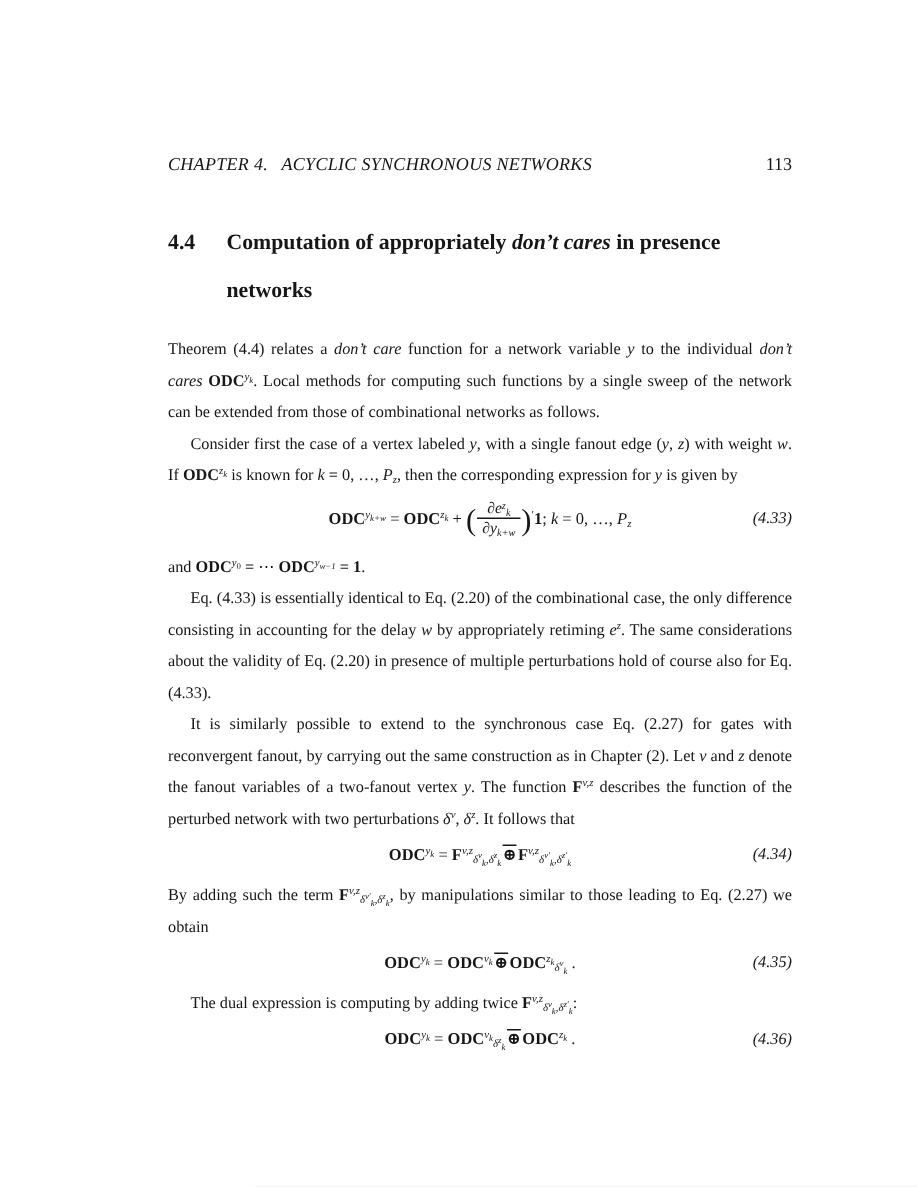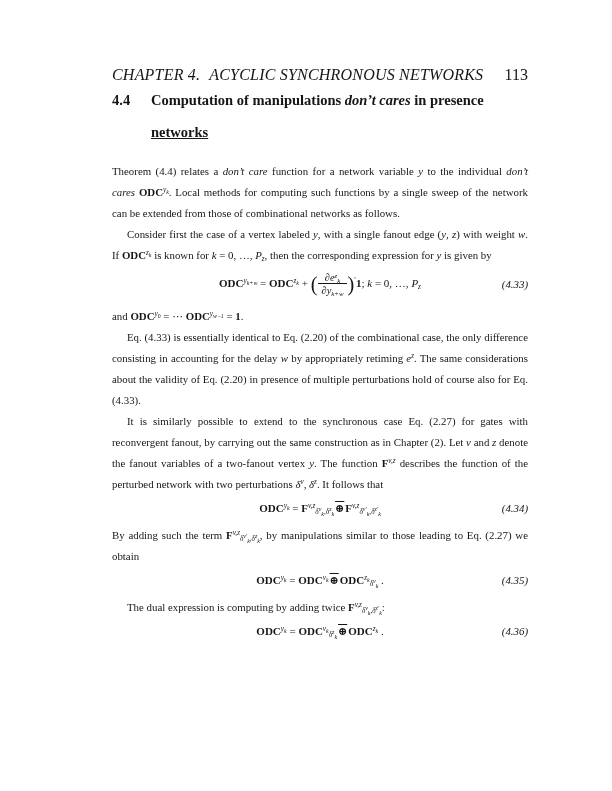--- a/index.html
+++ b/index.html
@@ -2,29 +2,29 @@
 <html><head>
 <meta charset="utf-8">
 <style>
   html,body{margin:0;padding:0;background:#e8e8e8;}
   .page{
     position:relative;width:612px;height:791px;background:#ffffff;
     font-family:"Liberation Serif","DejaVu Serif",serif;color:#161616;
     overflow:hidden;margin:0 auto;
   }
   .content{position:absolute;left:112px;top:66px;width:416px;}
-  .running-head{display:flex;justify-content:space-between;align-items:flex-end;font-size:16px;}
+  .running-head{display:flex;justify-content:space-between;align-items:flex-end;font-size:12px;}
   .chapter-title{font-style:italic;letter-spacing:.2px;}
   .chapter-title .gap{display:inline-block;width:9px;}
-  .page-number{font-style:normal;}
-  .section-heading{display:flex;font-size:14.5px;font-weight:bold;line-height:32px;}
+  .page-number{font-style:normal;margin-top:36px;}
+  .section-heading{margin-top:29px;display:flex;font-size:14.5px;font-weight:bold;line-height:32px;}
   .sec-num{width:39px;flex:none;}
   .sec-title{flex:1;}
   .sec-line1{text-align:justify;text-align-last:justify;white-space:nowrap;}
-  .sec-line2{text-align:left;text-decoration:underline;}
+  .sec-line2{text-align:left;}
   .body-text{margin-top:13px;font-size:10.85px;line-height:21px;text-align:justify;}
   .para{margin:0;}
   .indent{text-indent:15px;}
   .i{font-style:italic;}
   .b{font-weight:bold;}
   .bi{font-weight:bold;font-style:italic;}
   sup,sub{font-size:66%;line-height:0;position:relative;vertical-align:baseline;}
   sup{top:-0.5em;}
   sub{top:0.28em;}
   sup sup,sup sub,sub sup,sub sub{font-size:82%;}
@@ -46,21 +46,21 @@
   <div class="content">
 
     <div class="running-head">
       <span class="chapter-title"><span>CHAPTER 4.</span><span class="gap"></span><span>ACYCLIC SYNCHRONOUS NETWORKS</span></span>
       <span class="page-number">113</span>
     </div>
 
     <div class="section-heading">
       <span class="sec-num">4.4</span>
       <span class="sec-title">
-        <span class="sec-line1"><span class="b">Computation of manipulations </span><span class="bi">don’t cares</span><span class="b"> in presence</span></span>
+        <span class="sec-line1"><span class="b">Computation of appropriately </span><span class="bi">don’t cares</span><span class="b"> in presence</span></span>
         <span class="sec-line2"><span class="b">networks</span></span>
       </span>
     </div>
 
     <div class="body-text">
         <div class="para"><span>Theorem (4.4) relates a </span><span class="i">don’t care</span><span> function for a network variable </span><span class="i">y</span><span> to the individual </span><span class="i">don’t cares</span><span> </span><span class="b">ODC</span><sup><span class="i">y</span><sub class="i">k</sub></sup><span>.  Local methods for computing such functions by a single sweep of the network can be extended from those of combinational networks as follows.</span></div>
         <div class="para indent"><span>Consider first the case of a vertex labeled </span><span class="i">y</span><span>, with a single fanout edge (</span><span class="i">y</span><span>, </span><span class="i">z</span><span>) with weight </span><span class="i">w</span><span>.  If </span><span class="b">ODC</span><sup><span class="i">z</span><sub class="i">k</sub></sup><span> is known for </span><span class="i">k</span><span> = 0, …, </span><span class="i">P</span><sub class="i">z</sub><span>, then the corresponding expression for </span><span class="i">y</span><span> is given by</span></div>
         <div class="equation"><span class="eq-body"><span class="b">ODC</span><sup><span class="i">y</span><sub class="i">k+w</sub></sup><span> = </span><span class="b">ODC</span><sup><span class="i">z</span><sub class="i">k</sub></sup><span> + </span><span class="big">(</span><span class="frac"><span class="num"><span>∂</span><span class="i">e</span><sup class="i">z</sup><sub class="i">k</sub></span><span class="den"><span>∂</span><span class="i">y</span><sub class="i">k+w</sub></span></span><span class="big">)</span><sup>′</sup><span class="b">1</span><span>;   </span><span class="i">k</span><span> = 0, …, </span><span class="i">P</span><sub class="i">z</sub></span><span class="eq-number">(4.33)</span></div>
         <div class="para"><span>and </span><span class="b">ODC</span><sup><span class="i">y</span><sub>0</sub></sup><span> = ⋯ </span><span class="b">ODC</span><sup><span class="i">y</span><sub class="i">w−1</sub></sup><span> = </span><span class="b">1</span><span>.</span></div>
         <div class="para indent"><span>Eq.  (4.33) is essentially identical to Eq.  (2.20) of the combinational case, the only difference consisting in accounting for the delay </span><span class="i">w</span><span> by appropriately retiming </span><span class="i">e</span><sup class="i">z</sup><span>.  The same considerations about the validity of Eq. (2.20) in presence of multiple perturbations hold of course also for Eq. (4.33).</span></div>

